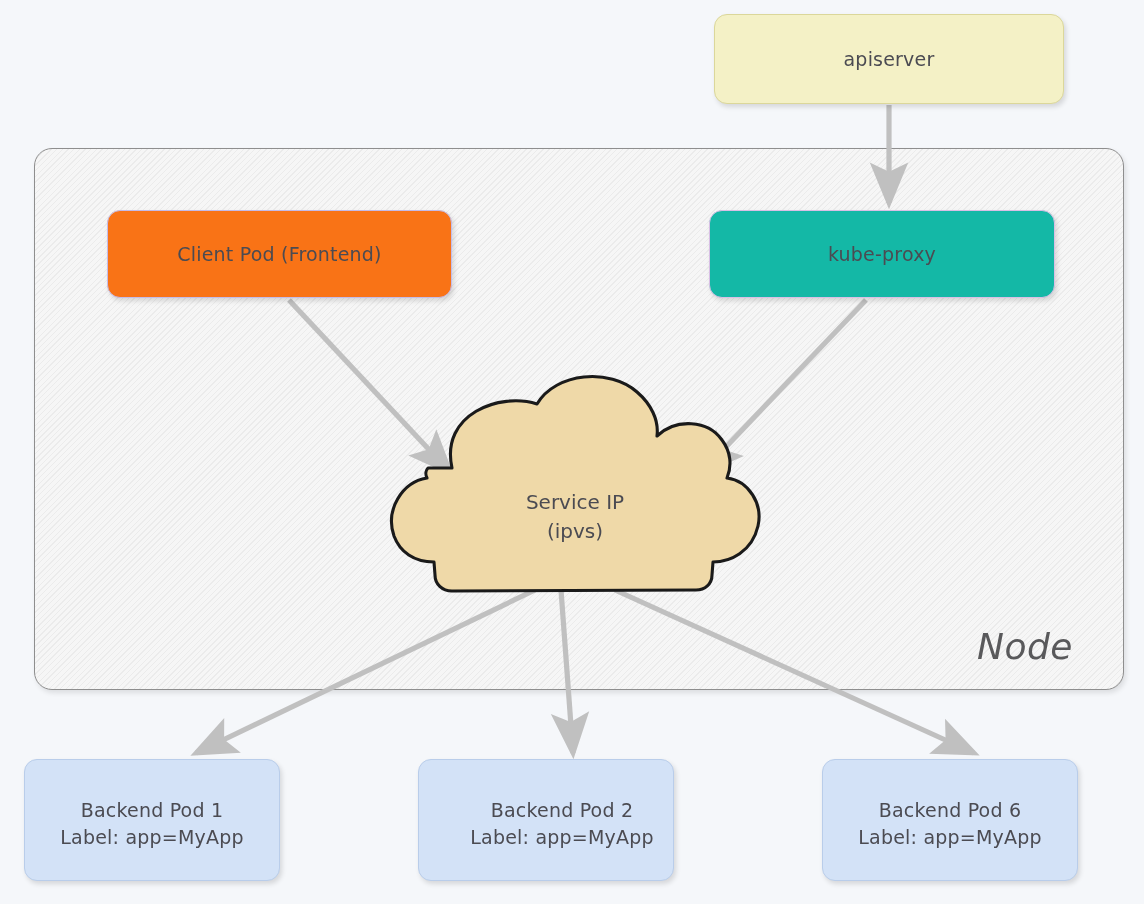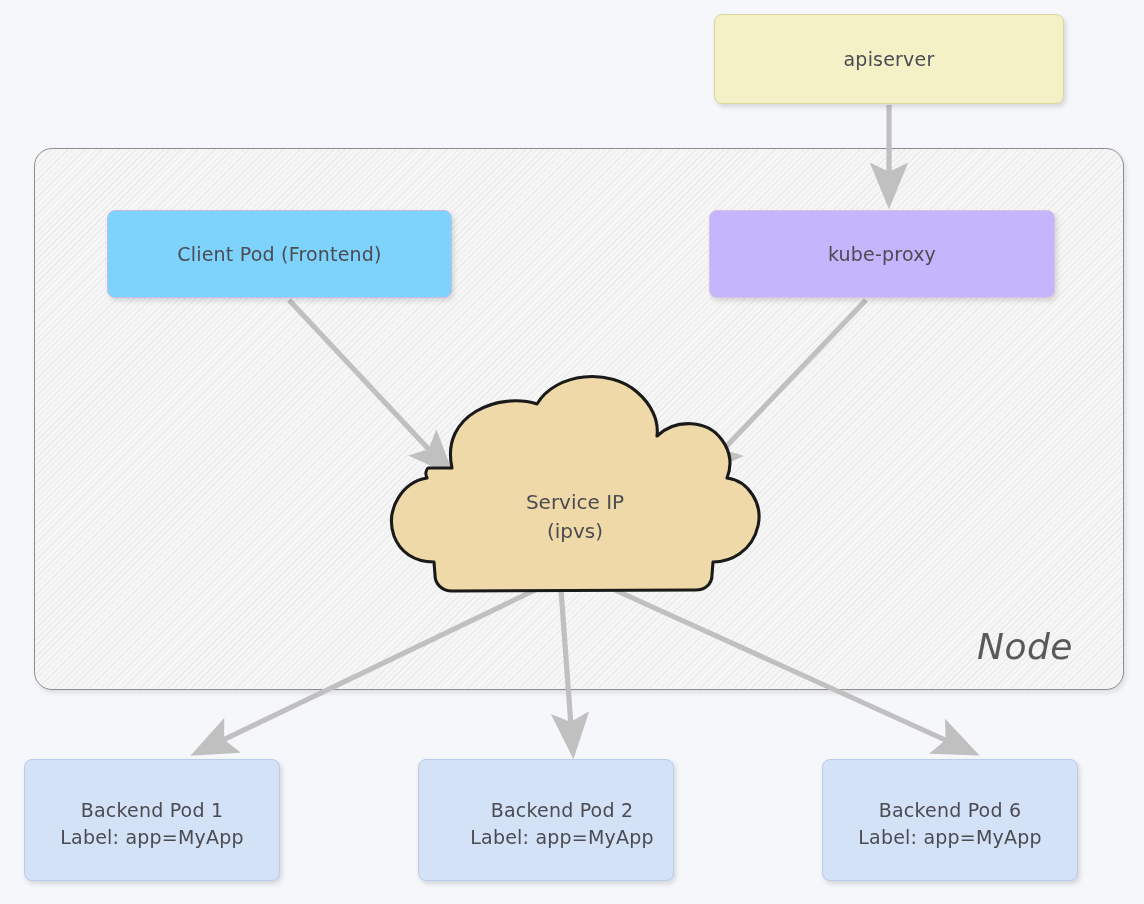--- a/index.html
+++ b/index.html
@@ -51,21 +51,21 @@
     font-family: "DejaVu Sans", sans-serif;
     font-style: italic;
     font-size: 36px;
     font-weight: 500;
     color: #59595b;
     letter-spacing: 0.5px;
     margin-left: 45px;
   }
   .box {
     position: absolute;
-    border-radius: 8px;
+    border-radius: 13px;
     box-sizing: border-box;
     display: flex;
     align-items: center;
     justify-content: center;
     text-align: center;
     font-family: "DejaVu Sans", sans-serif;
     font-size: 19px;
     color: #4b4b52;
     line-height: 1.42;
     box-shadow: 2px 3px 5px rgba(0,0,0,0.13);
@@ -77,29 +77,29 @@
     width: 350px;
     height: 90px;
     background: #f4f1c6;
     border: 1.3px solid #dbd79a;
   }
   .box-clientpod {
     left: 107px;
     top: 210px;
     width: 345px;
     height: 88px;
-    background: #7dd3fc;
+    background: #f97316;
     border: 1.3px solid #c5bbe8;
   }
   .box-kubeproxy {
     left: 709px;
     top: 210px;
     width: 346px;
     height: 88px;
-    background: #c4b5fd;
+    background: #14b8a6;
     border: 1.3px solid #d9bfe5;
   }
   .box-backend {
     top: 759px;
     width: 256px;
     height: 122px;
     background: #d3e2f7;
     border: 1.3px solid #b9cdea;
   }
   .backend-1 { left: 24px; }

